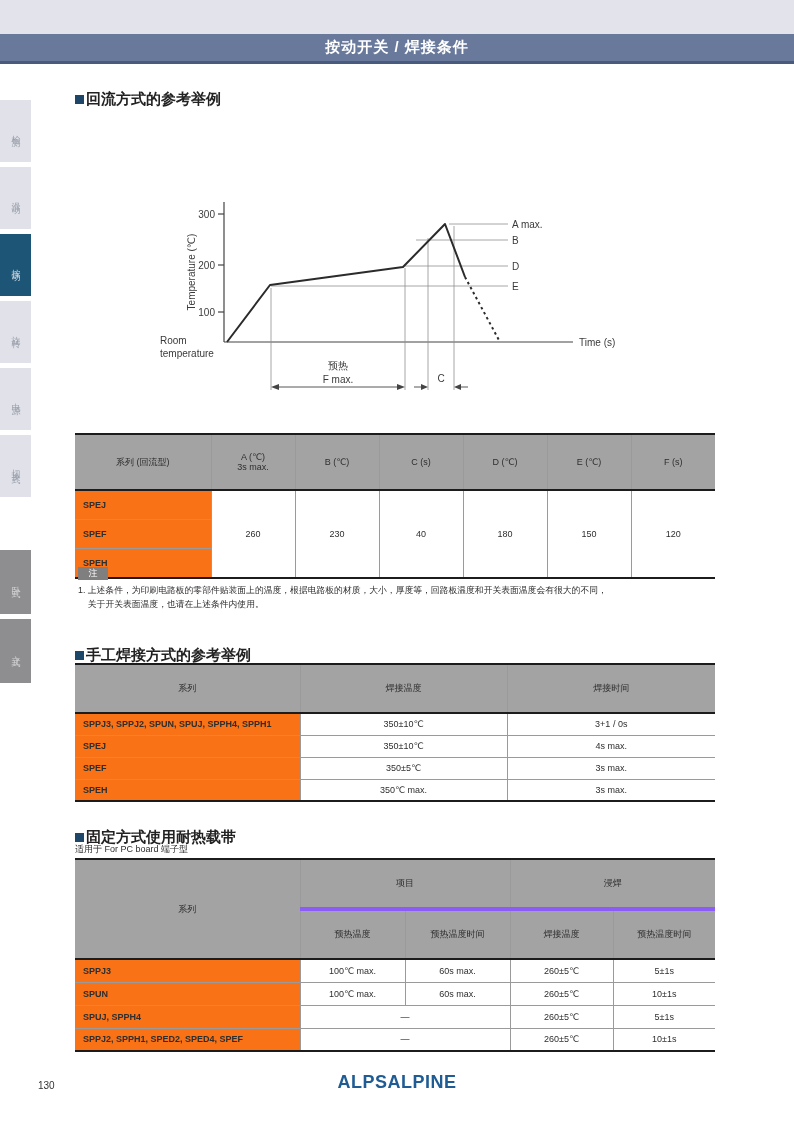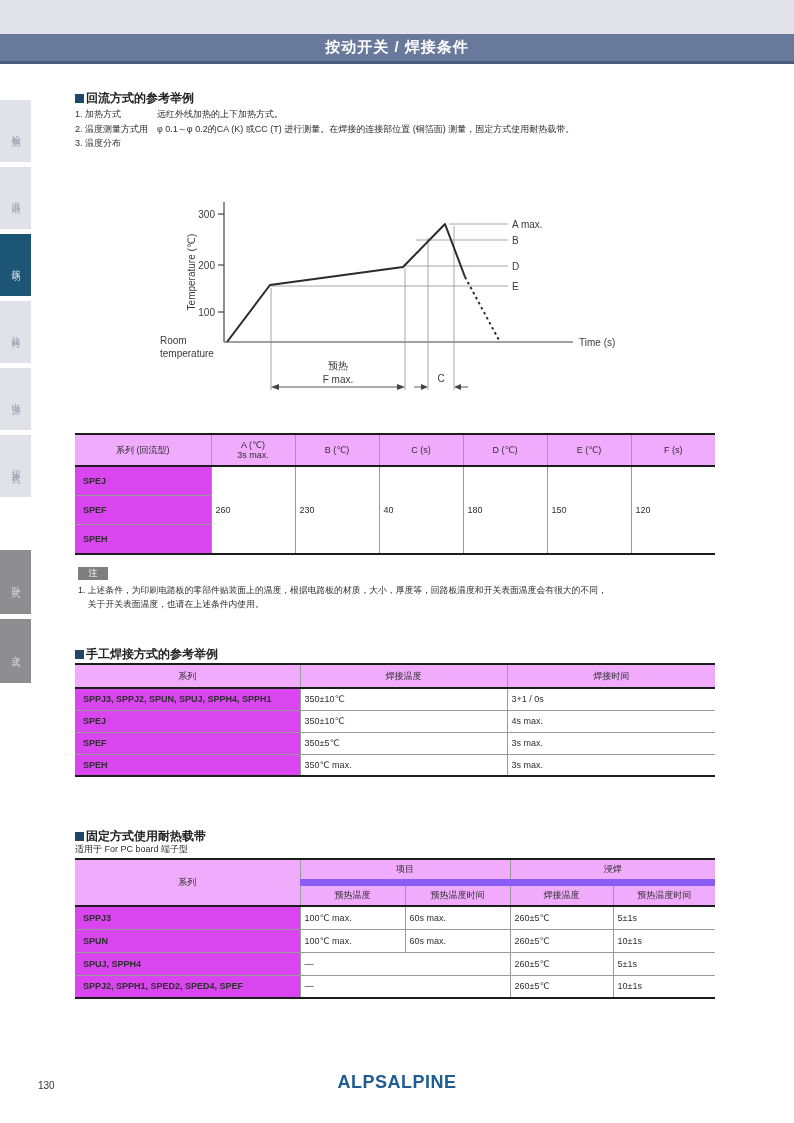--- a/index.html
+++ b/index.html
@@ -14,43 +14,43 @@
   .hbar-shadow{position:absolute;left:0;top:61px;width:794px;height:3px;background:#485a7d;}
 
   
   .tab{position:absolute;left:0;width:31px;height:62px;display:flex;align-items:center;justify-content:center;}
   .tab span{writing-mode:vertical-rl;text-orientation:upright;font-size:9px;letter-spacing:3px;}
   .tab.light{background:#e1e1e9;} .tab.light span{color:#9ba1ac;}
   .tab.active{background:#1d5577;} .tab.active span{color:#cdd9e1;}
   .tab.dark{background:#8e8e90;} .tab.dark span{color:#d2d2d4;}
 
   
-  .sec{position:absolute;font-size:12px;font-weight:bold;color:#222;display:flex;align-items:center;}
+  .sec{position:absolute;font-size:15px;font-weight:bold;color:#222;display:flex;align-items:center;}
   .sq{display:inline-block;width:9px;height:9px;background:#1d4668;margin-right:2px;}
   .sub{position:absolute;font-size:9px;color:#2e2e2e;}
 
   .list{position:absolute;left:75px;top:107px;width:660px;font-size:9px;line-height:14.5px;}
   .list div{white-space:pre-wrap;}
 
   
   .chart{position:absolute;left:143px;top:172px;width:500px;height:230px;}
   .chart text{font-family:"Liberation Sans","DejaVu Sans",sans-serif;font-size:10px;fill:#3a3a3a;}
 
   
   table.dt{position:absolute;border-collapse:collapse;table-layout:fixed;font-size:9px;
            border-top:2px solid #1c1c1c;border-bottom:2px solid #1c1c1c;}
   table.dt thead{border-bottom:2px solid #1c1c1c;}
-  table.dt th{background:#f0abfc;font-weight:normal;text-align:center;padding:3px 2px;}
+  table.dt th{background:#a3a3a3;font-weight:normal;text-align:center;padding:17px 2px;}
   table.dt td{padding:3px 4px;}
-  table.dt td.series{background:#d946ef;font-weight:bold;text-align:left;padding-left:8px;}
-  table.dt td.val{}
+  table.dt td.series{background:#f97316;font-weight:bold;text-align:left;padding-left:8px;}
+  table.dt td.val{text-align:center;}
   table.dt .vl{border-left:1px solid #9a9a9a;}
   table.dt tbody tr + tr td{border-top:1px solid #9a9a9a;}
   .pre2{white-space:pre-line;}
-  tr.subhead th{border-top:7px solid #8b5cf6;}
+  tr.subhead th{border-top:4px solid #8b5cf6;}
 
   
   .badge{position:absolute;left:78px;top:567px;width:30px;height:13px;background:#7f7f7f;
          color:#fff;font-size:9px;display:flex;align-items:center;justify-content:center;}
   .notes{position:absolute;left:78px;top:584px;width:650px;font-size:8.8px;line-height:13.5px;color:#2e2e2e;}
   .notes div{white-space:pre-wrap;}
 
   
   .pageno{position:absolute;left:38px;top:1080px;font-size:10px;color:#333;}
   .logo{position:absolute;left:0;top:1072px;width:794px;text-align:center;
@@ -88,25 +88,20 @@
   <div class="tab dark" style="top:550px;height:64px">
       <span>卧式</span>
     </div>
   <div class="tab dark" style="top:619px;height:64px">
       <span>立式</span>
     </div>
 
   <div class="sec" style="left:75px;top:90px">
     <span class="sq"></span>
     <span>回流方式的参考举例</span>
-  </div>
-  <div class="list">
-    <div>1. 加热方式　　　　远红外线加热的上下加热方式。</div>
-    <div>2. 温度测量方式用　φ 0.1～φ 0.2的CA (K) 或CC (T) 进行测量。在焊接的连接部位置 (铜箔面) 测量，固定方式使用耐热载带。</div>
-    <div>3. 温度分布</div>
   </div>
 
   <svg class="chart" viewBox="0 0 500 230">
 
     <line x1="81" y1="30" x2="81" y2="170" stroke="#444" stroke-width="1.2"></line>
     <line x1="81" y1="170" x2="430" y2="170" stroke="#444" stroke-width="1.2"></line>
 
     <line x1="75" y1="42" x2="81" y2="42" stroke="#444" stroke-width="1.2"></line>
     <line x1="75" y1="93" x2="81" y2="93" stroke="#444" stroke-width="1.2"></line>
     <line x1="75" y1="140" x2="81" y2="140" stroke="#444" stroke-width="1.2"></line>

